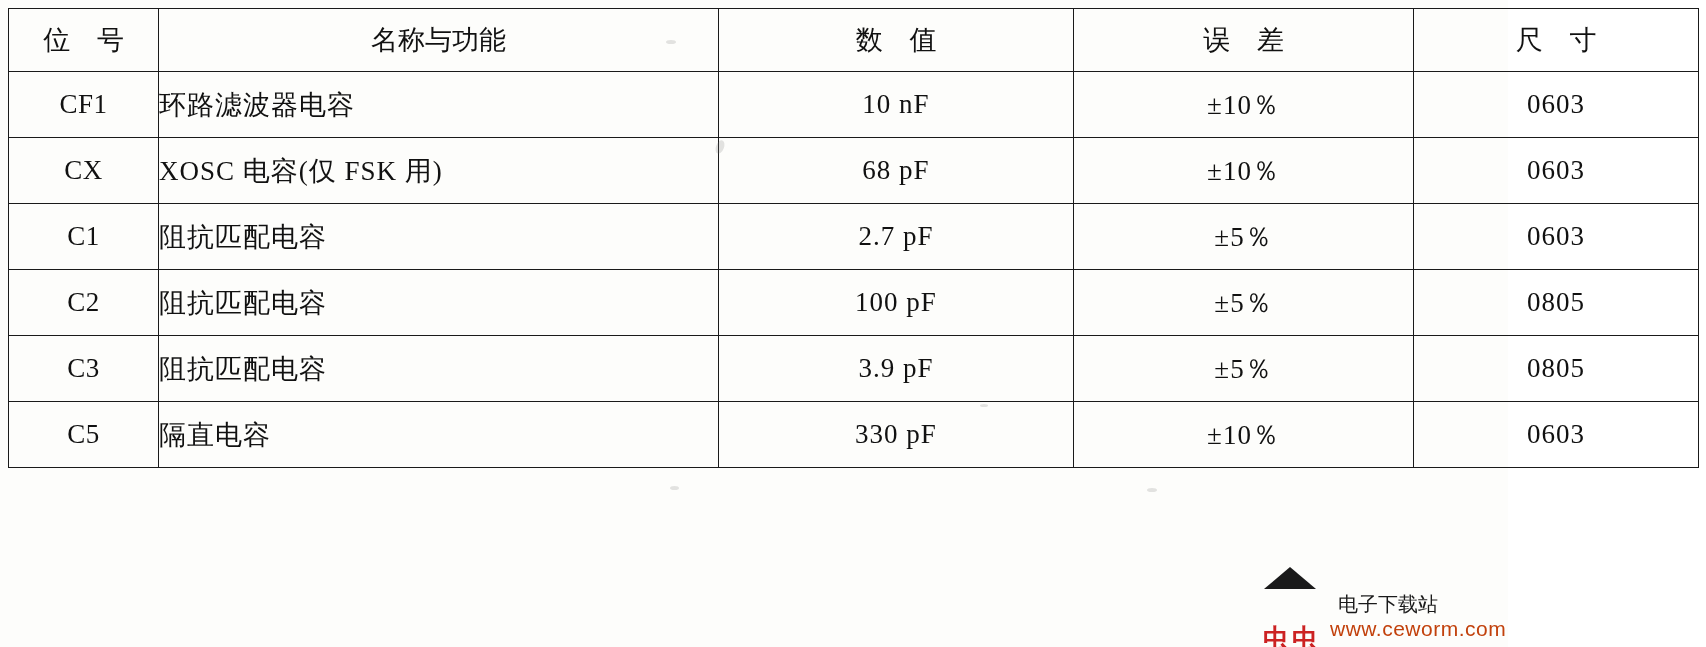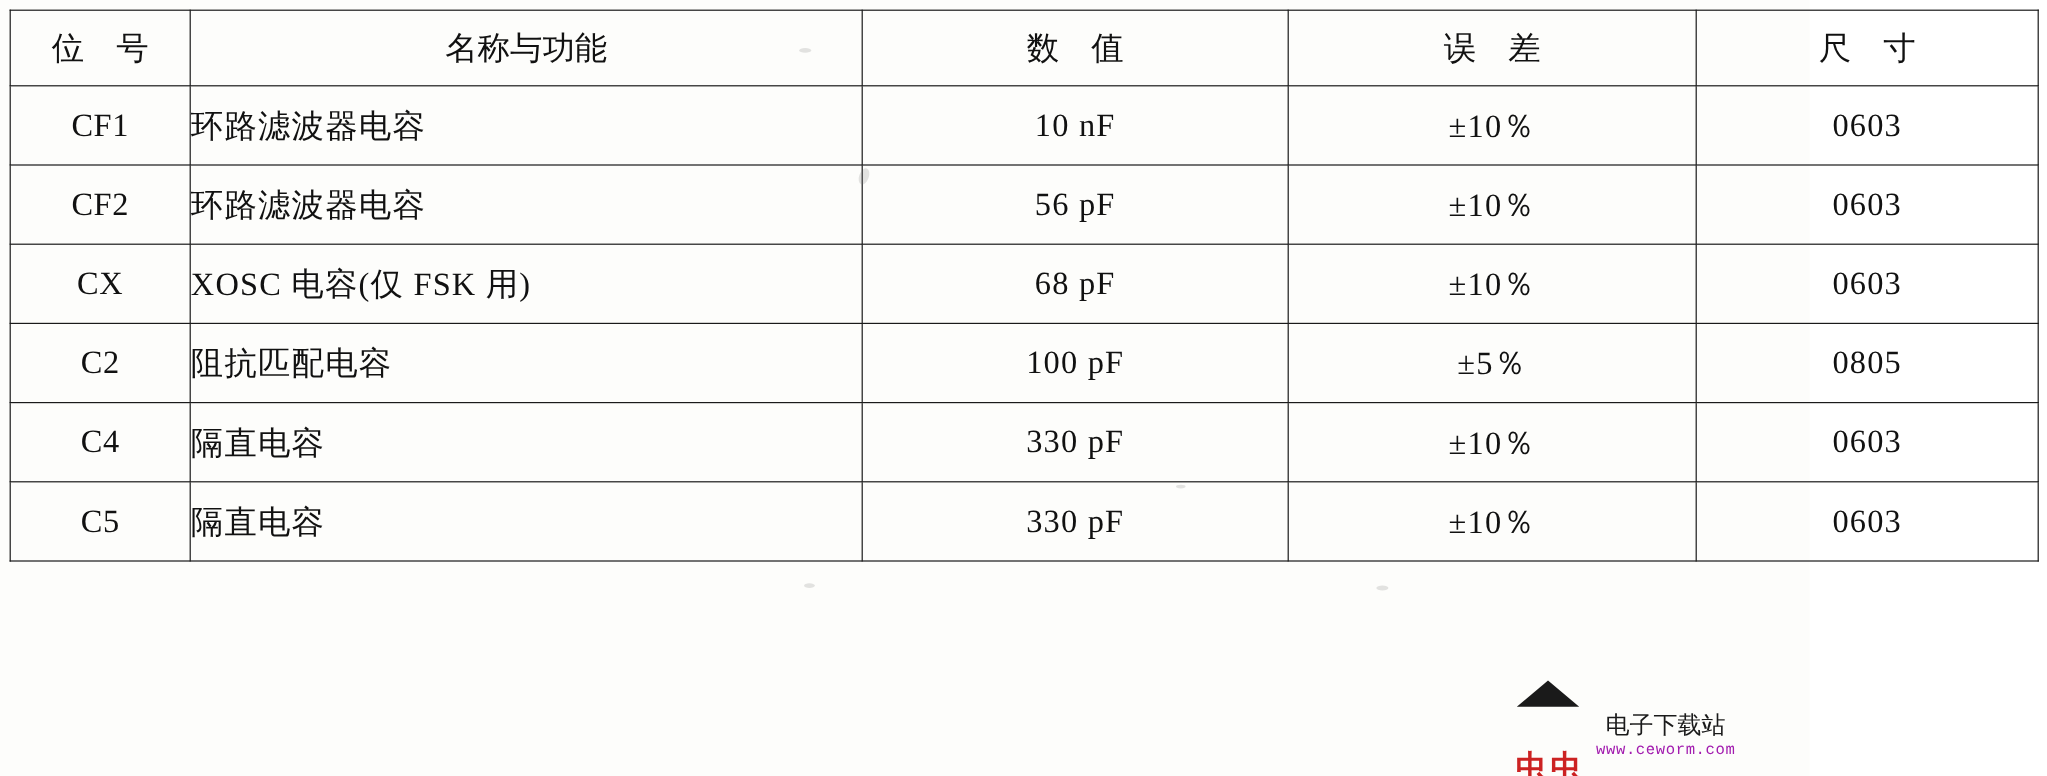--- a/index.html
+++ b/index.html
@@ -130,23 +130,23 @@
     left: 86px;
     top: 10px;
     font-size: 20px;
     color: #1a1a1a;
     font-family: Liberation Sans, sans-serif;
   }
   .wm-url {
     position: absolute;
     left: 78px;
     top: 36px;
-    font-size: 13px;
-    color: #a21caf;
-    font-family: Liberation Mono, monospace;
+    font-size: 21px;
+    color: #c2410c;
+    font-family: Liberation Sans, sans-serif;
     letter-spacing: 0.5px;
   }
 </style>
 </head>
 <body>
 
 <div class="sheet">
 
   <table class="parts">
     <colgroup>
@@ -167,46 +167,46 @@
     </thead>
     <tbody>
       <tr>
         <td class="c-ref">CF1</td>
         <td class="c-name">环路滤波器电容</td>
         <td class="c-val">10 nF</td>
         <td class="c-tol">±10％</td>
         <td class="c-size">0603</td>
       </tr>
       <tr>
-        <td class="c-ref">CF2</td>
-        <td class="c-name">环路滤波器电容</td>
-        <td class="c-val">56 pF</td>
-        <td class="c-tol">±10％</td>
-        <td class="c-size">0603</td>
-      </tr>
-      <tr>
         <td class="c-ref">CX</td>
         <td class="c-name">XOSC 电容(仅 FSK 用)</td>
         <td class="c-val">68 pF</td>
         <td class="c-tol">±10％</td>
+        <td class="c-size">0603</td>
+      </tr>
+      <tr>
+        <td class="c-ref">C1</td>
+        <td class="c-name">阻抗匹配电容</td>
+        <td class="c-val">2.7 pF</td>
+        <td class="c-tol">±5％</td>
         <td class="c-size">0603</td>
       </tr>
       <tr>
         <td class="c-ref">C2</td>
         <td class="c-name">阻抗匹配电容</td>
         <td class="c-val">100 pF</td>
         <td class="c-tol">±5％</td>
         <td class="c-size">0805</td>
       </tr>
       <tr>
-        <td class="c-ref">C4</td>
-        <td class="c-name">隔直电容</td>
-        <td class="c-val">330 pF</td>
-        <td class="c-tol">±10％</td>
-        <td class="c-size">0603</td>
+        <td class="c-ref">C3</td>
+        <td class="c-name">阻抗匹配电容</td>
+        <td class="c-val">3.9 pF</td>
+        <td class="c-tol">±5％</td>
+        <td class="c-size">0805</td>
       </tr>
       <tr>
         <td class="c-ref">C5</td>
         <td class="c-name">隔直电容</td>
         <td class="c-val">330 pF</td>
         <td class="c-tol">±10％</td>
         <td class="c-size">0603</td>
       </tr>
     </tbody>
   </table>

